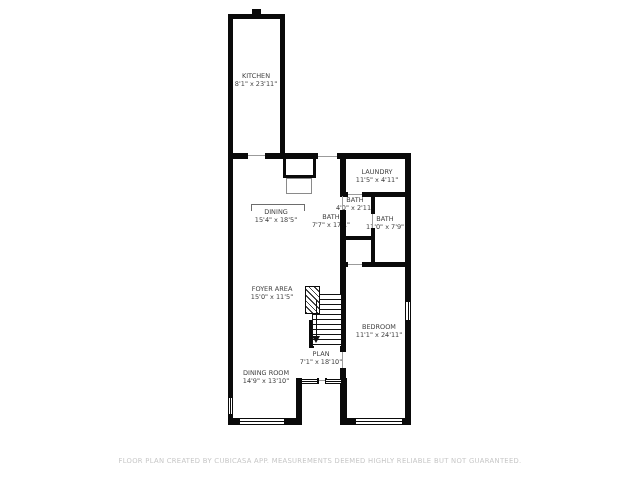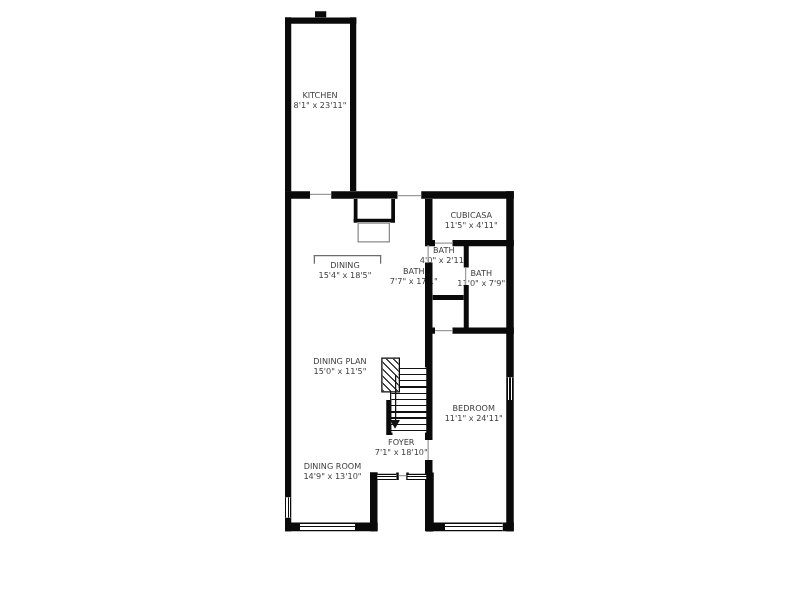--- a/index.html
+++ b/index.html
@@ -26,56 +26,57 @@
 </head>
 <body>
 
 <div id="canvas">
 
   <div class="room-label" style="left:256px;top:80px">
     <div class="room-name">KITCHEN</div>
     <div class="room-dims">8'1" x 23'11"</div>
   </div>
   <div class="room-label" style="left:377px;top:176px">
-    <div class="room-name">CUBICASA</div>
+    <div class="room-name">LAUNDRY</div>
     <div class="room-dims">11'5" x 4'11"</div>
   </div>
   <div class="room-label" style="left:355px;top:204px">
     <div class="room-name">BATH</div>
     <div class="room-dims">4'0" x 2'11"</div>
   </div>
   <div class="room-label" style="left:385px;top:223px">
     <div class="room-name">BATH</div>
     <div class="room-dims">11'0" x 7'9"</div>
   </div>
   <div class="room-label" style="left:276px;top:216px">
     <div class="room-name">DINING</div>
     <div class="room-dims">15'4" x 18'5"</div>
   </div>
   <div class="room-label" style="left:331px;top:221px">
     <div class="room-name">BATH</div>
     <div class="room-dims">7'7" x 17'1"</div>
   </div>
   <div class="room-label" style="left:272px;top:293px">
-    <div class="room-name">DINING PLAN</div>
+    <div class="room-name">FOYER AREA</div>
     <div class="room-dims">15'0" x 11'5"</div>
   </div>
   <div class="room-label" style="left:379px;top:331px">
     <div class="room-name">BEDROOM</div>
     <div class="room-dims">11'1" x 24'11"</div>
   </div>
   <div class="room-label" style="left:321px;top:358px">
-    <div class="room-name">FOYER</div>
+    <div class="room-name">PLAN</div>
     <div class="room-dims">7'1" x 18'10"</div>
   </div>
   <div class="room-label" style="left:266px;top:377px">
     <div class="room-name">DINING ROOM</div>
     <div class="room-dims">14'9" x 13'10"</div>
   </div>
 
+  <div class="footer">FLOOR PLAN CREATED BY CUBICASA APP. MEASUREMENTS DEEMED HIGHLY RELIABLE BUT NOT GUARANTEED.</div>
 <div class="wall" style="left: 228px; top: 14px; width: 57px; height: 5px;"></div>
     <div class="wall" style="left: 252px; top: 9px; width: 9px; height: 5px;"></div>
     <div class="wall" style="left: 228px; top: 14px; width: 5px; height: 139px;"></div>
     <div class="wall" style="left: 280px; top: 14px; width: 5px; height: 139px;"></div>
     <div class="wall" style="left: 228px; top: 153px; width: 20px; height: 6px;"></div>
     <div class="wall" style="left: 265px; top: 153px; width: 53px; height: 6px;"></div>
     <div class="wall" style="left: 337px; top: 153px; width: 74px; height: 6px;"></div>
     <div class="wall" style="left: 228px; top: 153px; width: 5px; height: 245px;"></div>
     <div class="wall" style="left: 228px; top: 414px; width: 5px; height: 11px;"></div>
     <div class="wall" style="left: 405px; top: 153px; width: 6px; height: 149px;"></div>

